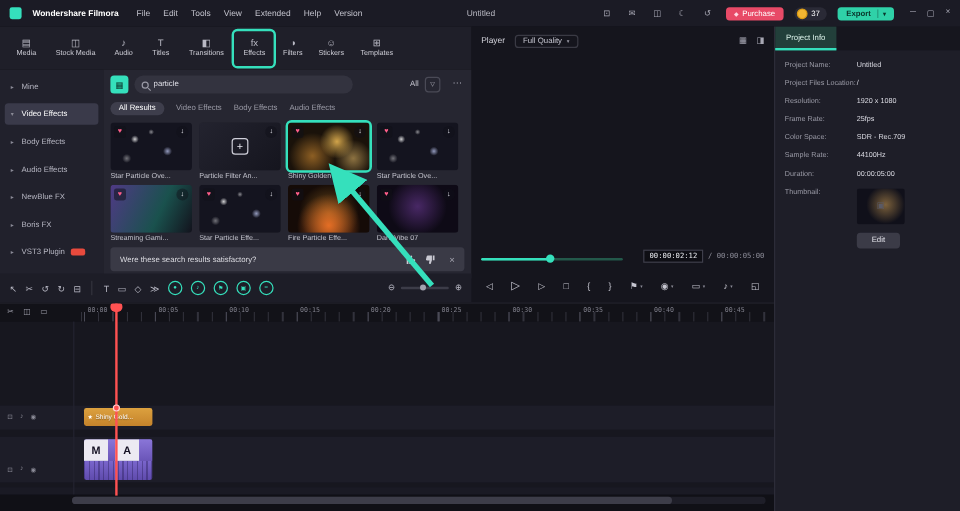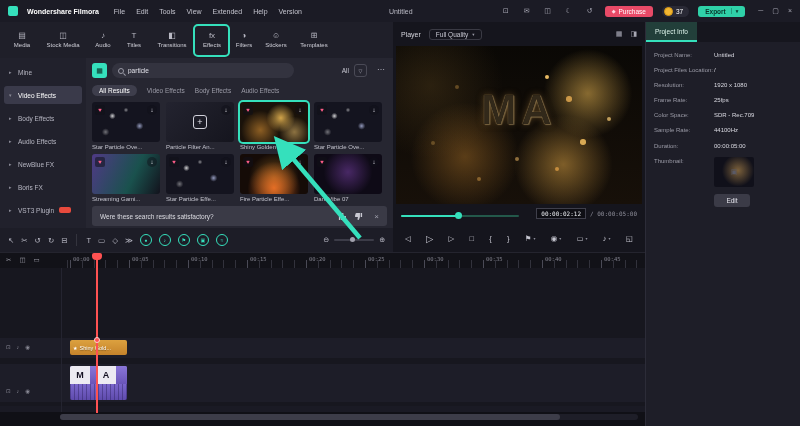--- a/index.html
+++ b/index.html
@@ -400,24 +400,20 @@
       <span class="p-lb">Player</span>
       <div class="p-quality">
         <span>Full Quality</span>
         <span class="dd">▾</span>
       </div>
       <div class="p-views">
         <span>▦</span>
         <span>◨</span>
       </div>
     </div>
-    <div class="preview">
-      <span class="sparkles"></span>
-      <div class="ma">MA</div>
-    </div>
     <div class="p-progress">
       <div class="pp-track"></div>
       <div class="pp-fill"></div>
       <div class="pp-knob"></div>
     </div>
     <div class="p-time">
       <span class="tc-box">00:00:02:12</span>
       <span class="tc-total">/ 00:00:05:00</span>
     </div>
     <div class="transport">

